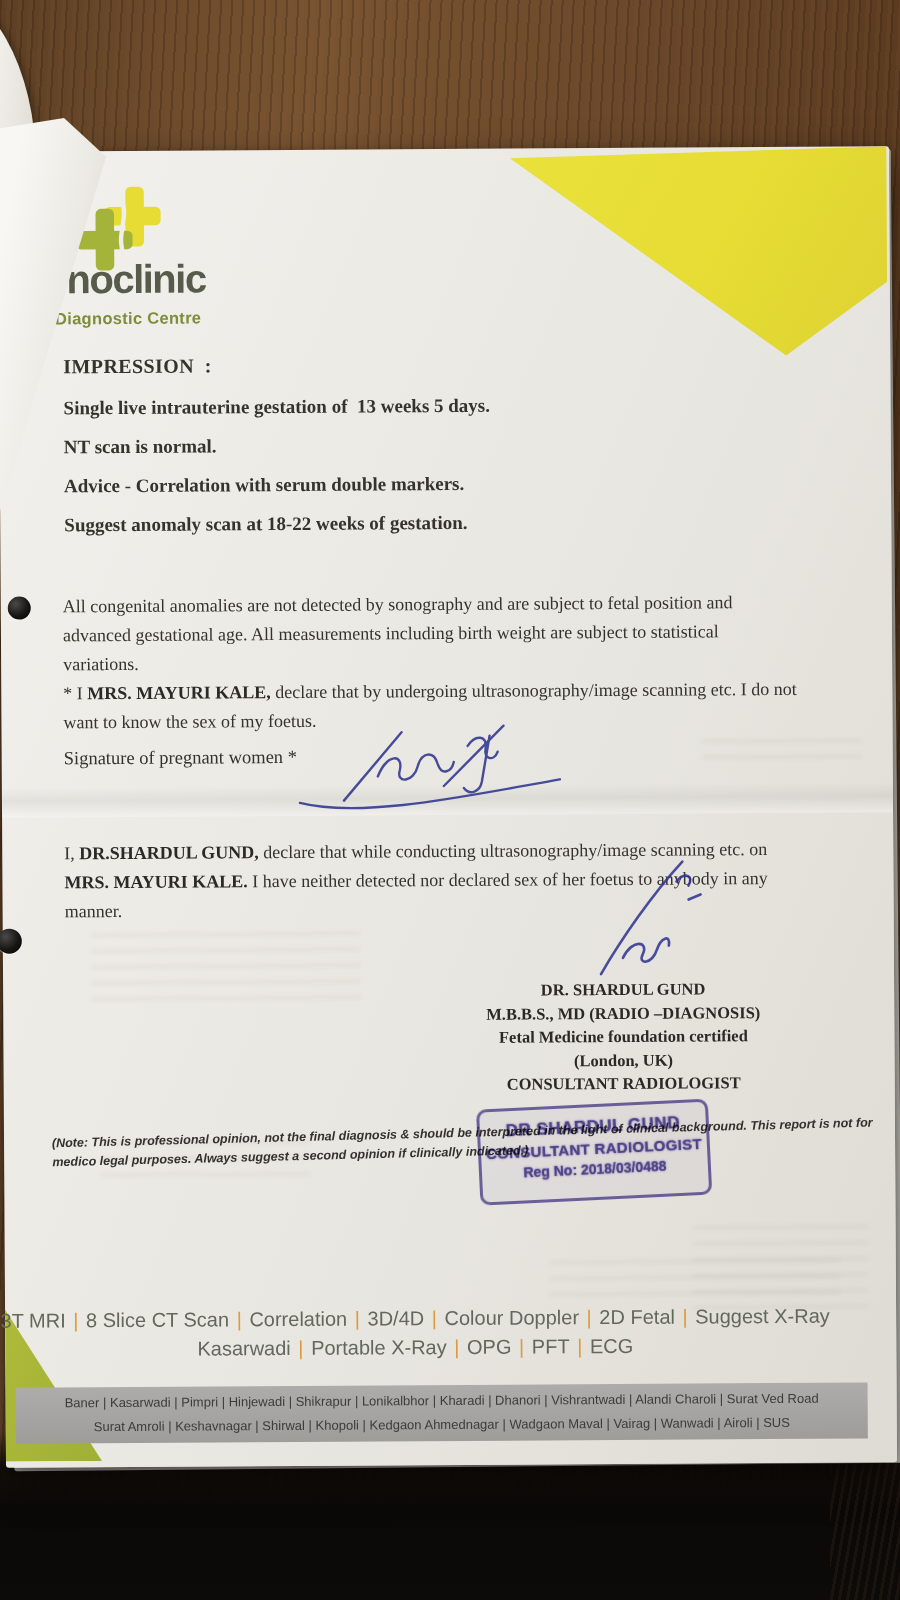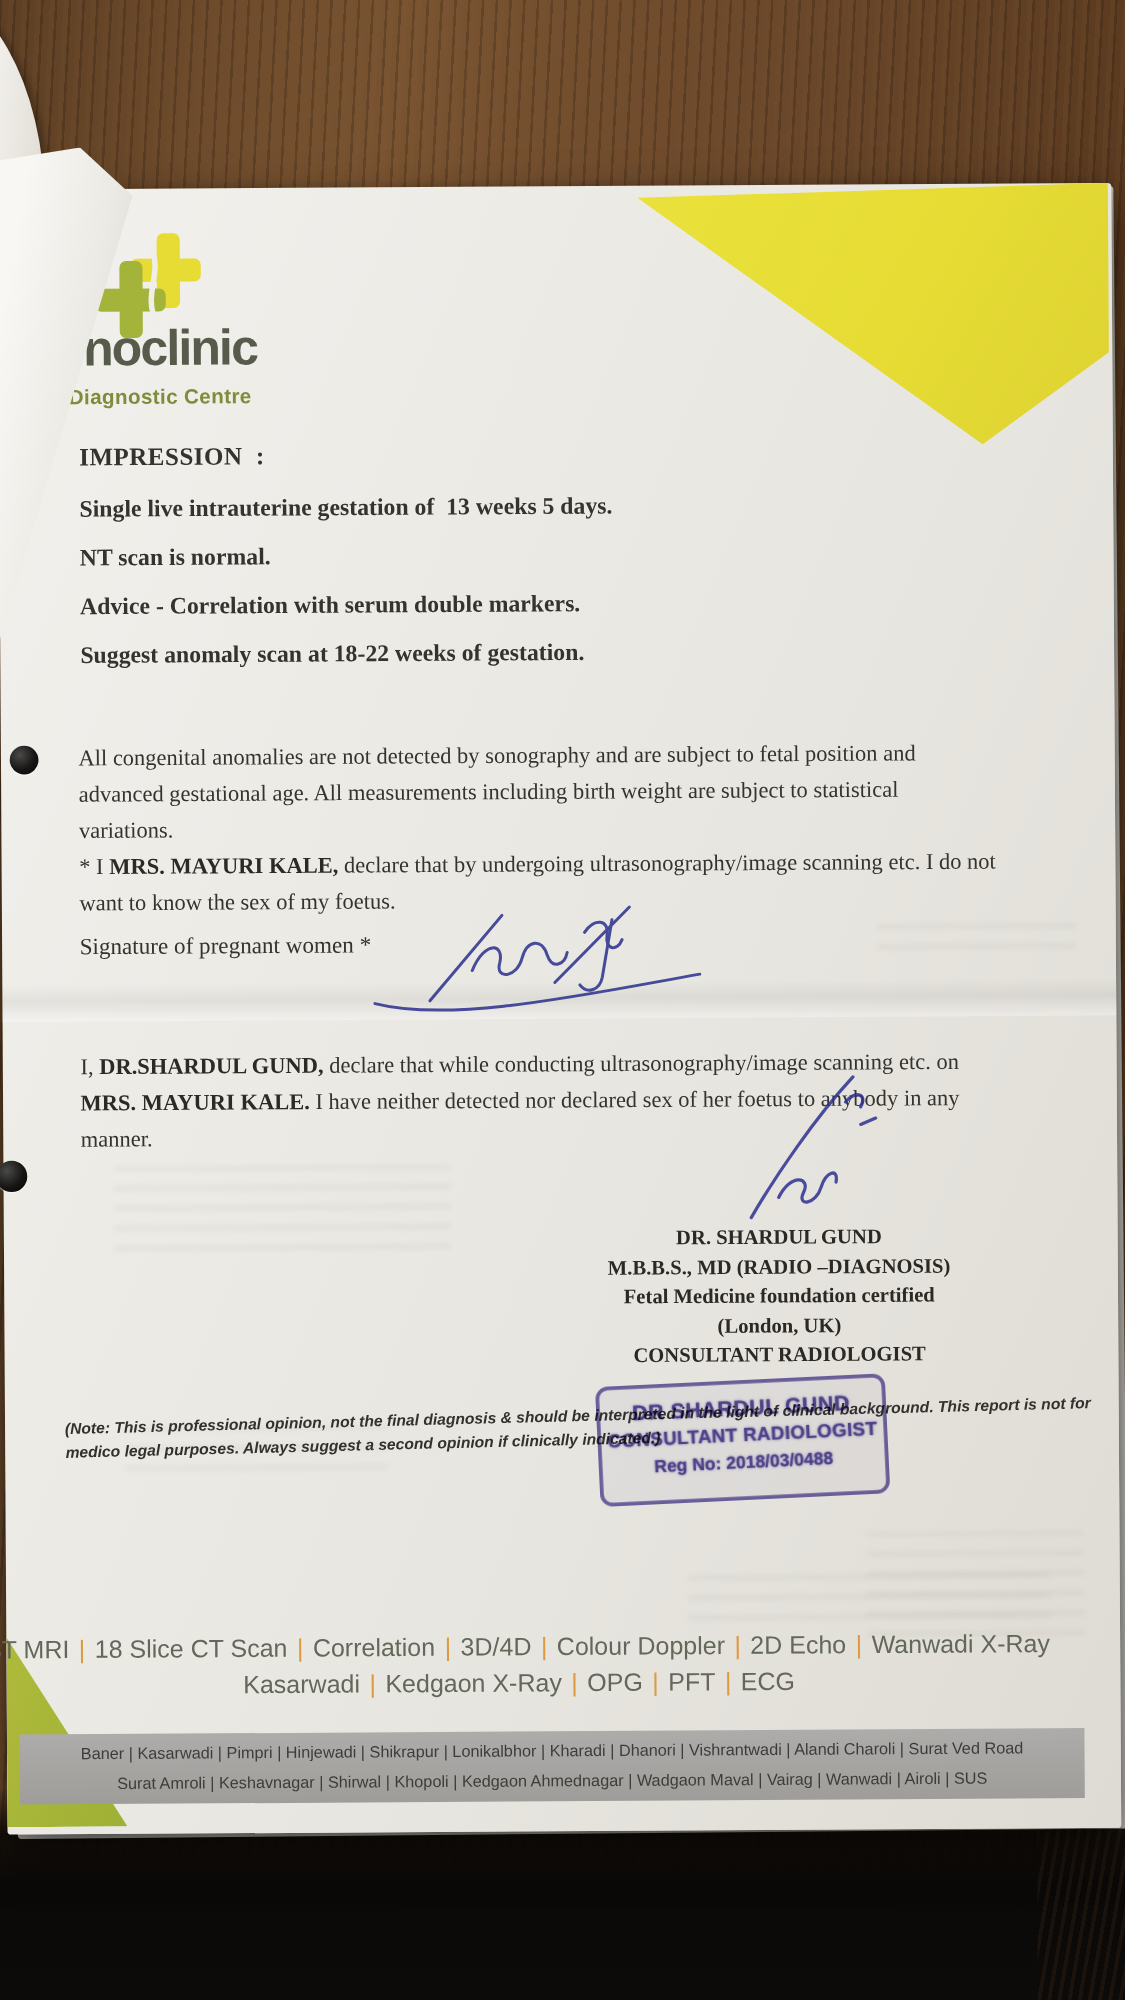--- a/index.html
+++ b/index.html
@@ -207,22 +207,22 @@
   </div>
 
   <p class="note">(Note: This is professional opinion, not the final diagnosis &amp; should be interpreted in the light of clinical background. This report is not for medico legal purposes. Always suggest a second opinion if clinically indicated.)</p>
 
   <div class="stamp">
     <div class="stamp-l1">DR SHARDUL GUND</div>
     <div class="stamp-l2">CONSULTANT RADIOLOGIST</div>
     <div class="stamp-l3">Reg No: 2018/03/0488</div>
   </div>
 
-  <div class="services services-1"><span>3T MRI</span><span class="svc-sep"> | </span><span>18 Slice CT Scan</span><span class="svc-sep"> | </span><span>Correlation</span><span class="svc-sep"> | </span><span>3D/4D</span><span class="svc-sep"> | </span><span>Colour Doppler</span><span class="svc-sep"> | </span><span>2D Echo</span><span class="svc-sep"> | </span><span>Wanwadi X-Ray</span></div>
-  <div class="services services-2"><span>Kasarwadi</span><span class="svc-sep"> | </span><span>Kedgaon X-Ray</span><span class="svc-sep"> | </span><span>OPG</span><span class="svc-sep"> | </span><span>PFT</span><span class="svc-sep"> | </span><span>ECG</span></div>
+  <div class="services services-1"><span>3T MRI</span><span class="svc-sep"> | </span><span>8 Slice CT Scan</span><span class="svc-sep"> | </span><span>Correlation</span><span class="svc-sep"> | </span><span>3D/4D</span><span class="svc-sep"> | </span><span>Colour Doppler</span><span class="svc-sep"> | </span><span>2D Fetal</span><span class="svc-sep"> | </span><span>Suggest X-Ray</span></div>
+  <div class="services services-2"><span>Kasarwadi</span><span class="svc-sep"> | </span><span>Portable X-Ray</span><span class="svc-sep"> | </span><span>OPG</span><span class="svc-sep"> | </span><span>PFT</span><span class="svc-sep"> | </span><span>ECG</span></div>
 
   <div class="locations">
     <div>Baner | Kasarwadi | Pimpri | Hinjewadi | Shikrapur | Lonikalbhor | Kharadi | Dhanori | Vishrantwadi | Alandi Charoli | Surat Ved Road</div>
     <div>Surat Amroli | Keshavnagar | Shirwal | Khopoli | Kedgaon Ahmednagar | Wadgaon Maval | Vairag | Wanwadi | Airoli | SUS</div>
   </div>
 
   <div class="hole hole-1"></div>
   <div class="hole hole-2"></div>
 </div>
 

